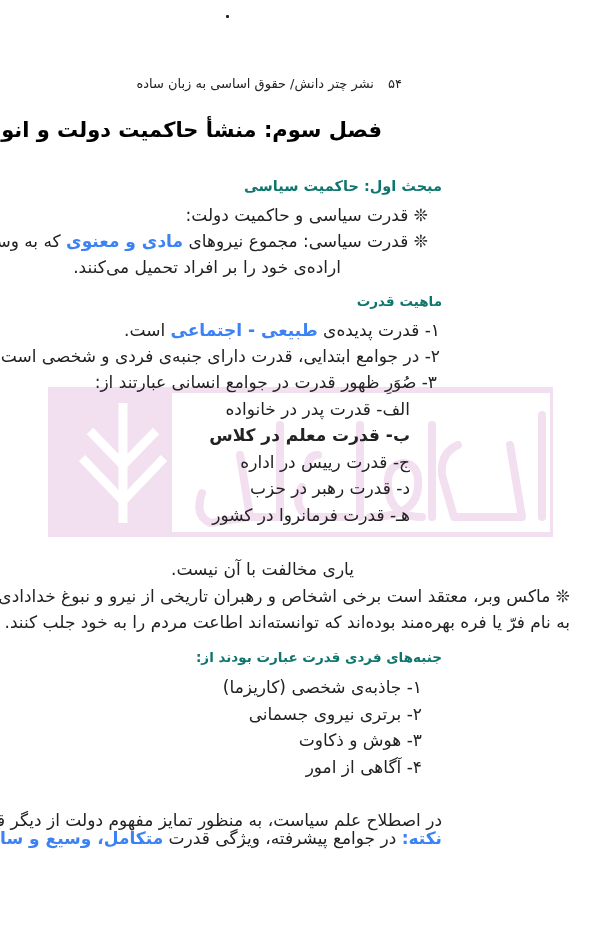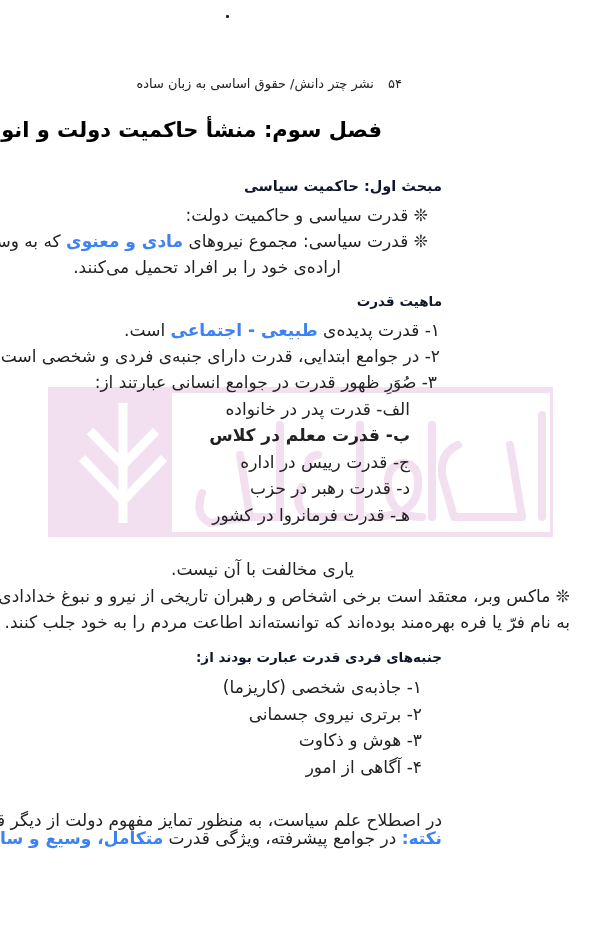--- a/index.html
+++ b/index.html
@@ -10,21 +10,21 @@
   }
   .page { position: absolute; inset: 0; direction: rtl; }
   .abs { position: absolute; white-space: nowrap; }
   .dot { position: absolute; left: 226px; top: 15px; width: 3px; height: 3px; background: #222; border-radius: 1px; }
 
   .running-head { top: 76px; right: 198px; font-size: 13px; color: #222; margin-left: 20px; }
   .running-head .pg { margin-left: 10px; }
 
   .chapter-title { top: 118px; right: 218px; font-size: 21px; font-weight: bold; color: #000; }
 
-  .h2 { font-size: 14.5px; font-weight: bold; color: #0f172a; }
+  .h2 { font-size: 14.5px; font-weight: bold; color: #0f766e; }
   .t { font-size: 17px; color: #222; }
   b, .b { font-weight: bold; color: #3b82f6; }
 
   
   .wm-band { position: absolute; left: 48px; top: 387px; width: 505px; height: 150px; background: #f2dff0; }
   .wm-box { position: absolute; left: 172px; top: 393px; width: 378px; height: 139px; background: #ffffff; }
   .wm-logo { position: absolute; left: 78px; top: 403px; width: 90px; height: 120px; }
   .wm-word { position: absolute; left: 190px; top: 405px; width: 360px; height: 125px; }
 </style>
 </head>

